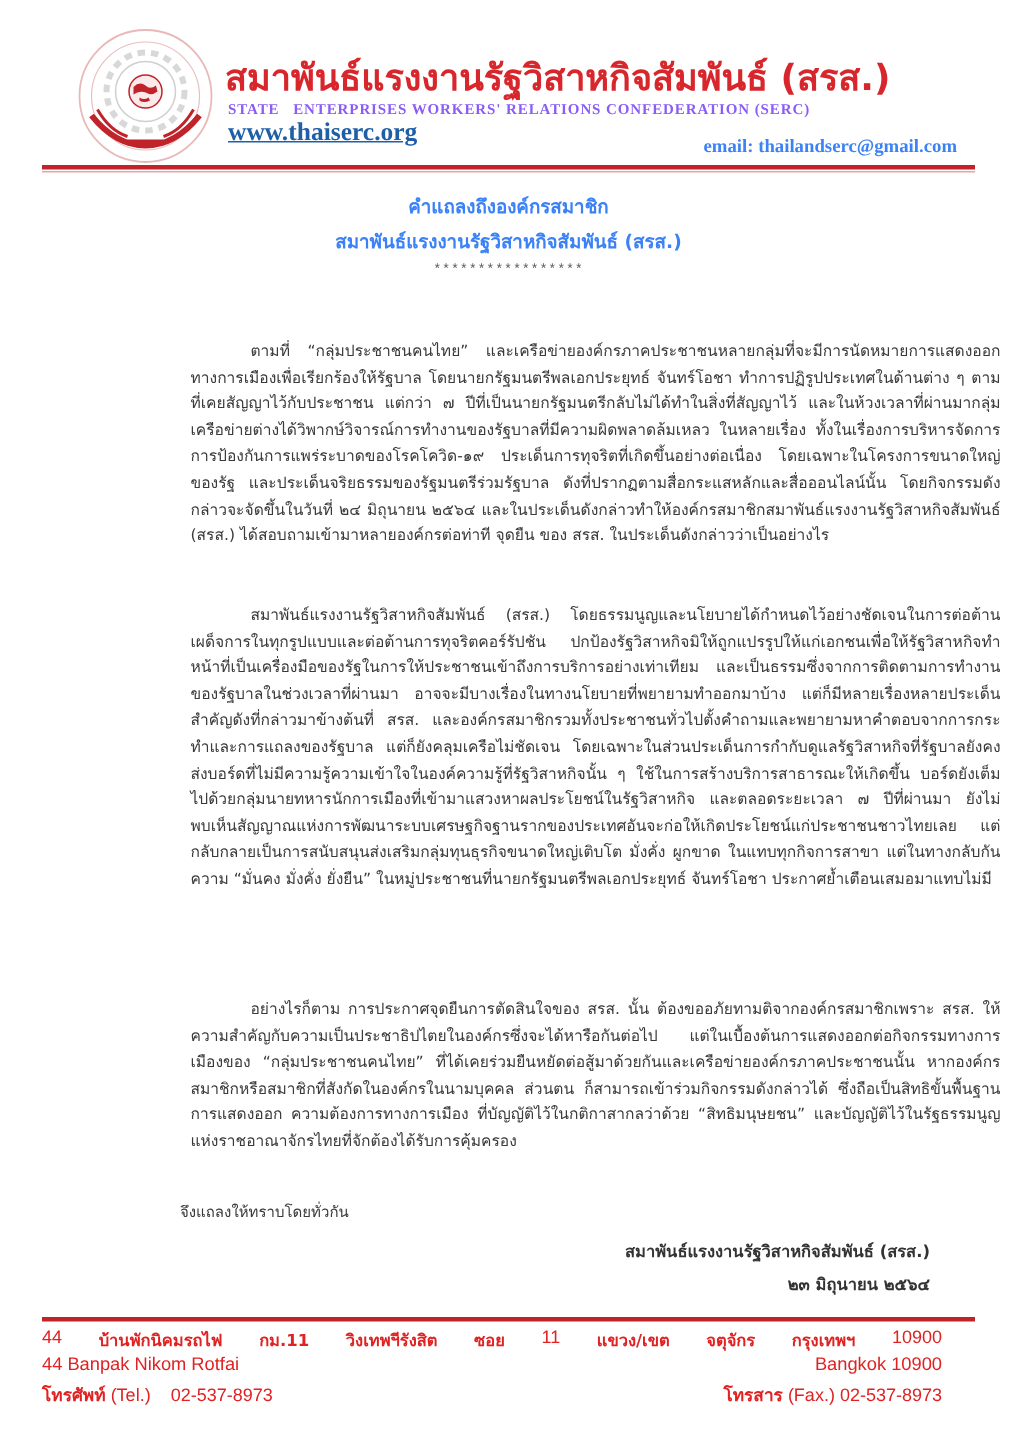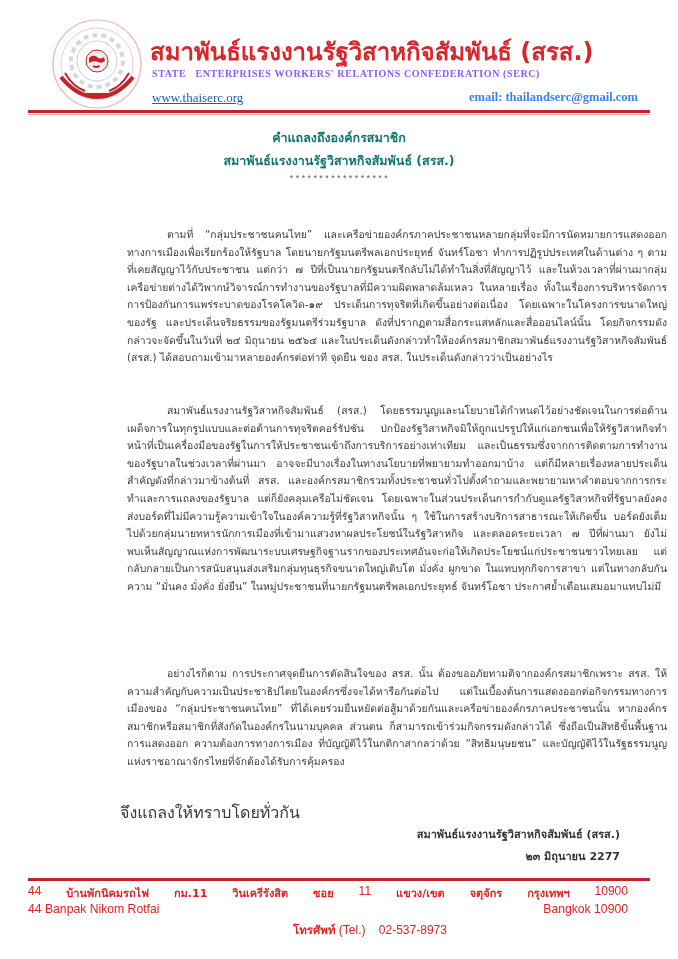--- a/index.html
+++ b/index.html
@@ -4,45 +4,45 @@
 <style>
   * { margin: 0; padding: 0; box-sizing: border-box; }
   html, body { width: 678px; height: 959px; background: #ffffff; overflow: hidden; }
   body { position: relative; font-family: "DejaVu Sans", sans-serif; color: #333; }
 
   .letterhead { position: absolute; left: 0; top: 0; width: 678px; height: 112px; }
   .logo { position: absolute; left: 47px; top: 17px; width: 100px; height: 95px; }
   .org-thai { position: absolute; left: 150px; top: 32px; font-family: "DejaVu Sans", sans-serif; font-weight: bold; font-size: 24px; color: #d8272c; white-space: nowrap; letter-spacing: 0px; }
   .org-eng { position: absolute; left: 152px; top: 68px; font-family: "Liberation Serif", serif; font-weight: bold; font-size: 10px; color: #8b5cf6; white-space: nowrap; letter-spacing: 0.6px; }
   .org-eng .gap { display: inline-block; width: 6px; }
-  .website { position: absolute; left: 152px; top: 90px; font-family: "Liberation Serif", serif; font-weight: normal; font-size: 13px; color: #1f5fa8; text-decoration: underline; white-space: nowrap; cursor: pointer; }
+  .website { position: absolute; left: 152px; top: 78px; font-family: "Liberation Serif", serif; font-weight: bold; font-size: 17px; color: #1f5fa8; text-decoration: underline; white-space: nowrap; cursor: pointer; }
   .email { position: absolute; right: 40px; top: 90px; font-family: "Liberation Serif", serif; font-weight: bold; font-size: 12.5px; color: #3b82f6; white-space: nowrap; }
   .rule-top { position: absolute; left: 28px; top: 110px; width: 622px; height: 3px; background: #c0232a; }
   .rule-top-thin { position: absolute; left: 28px; top: 114px; width: 622px; height: 1px; background: #e8a6a8; }
 
-  .title { position: absolute; left: 0; width: 678px; text-align: center; font-family: "DejaVu Sans", sans-serif; font-weight: bold; font-size: 12.5px; color: #0f766e; }
+  .title { position: absolute; left: 0; width: 678px; text-align: center; font-family: "DejaVu Sans", sans-serif; font-weight: bold; font-size: 12.5px; color: #3b82f6; }
   .title1 { top: 128px; }
   .title2 { top: 151px; }
   .stars { position: absolute; left: 0; top: 175px; width: 678px; text-align: center; font-family: "Liberation Mono", monospace; font-size: 9px; color: #555; letter-spacing: 0.5px; }
 
   .body-text { position: absolute; left: 80px; width: 540px; font-family: "DejaVu Sans", sans-serif; font-size: 10.4px; line-height: 17.6px; color: #3a3a3a; text-align: justify; margin-left: 47px; }
   .body-text p { text-indent: 40px; }
   .p1 { top: 226px; }
   .p2 { top: 402px; }
   .p3 { top: 665px; }
-  .closing { position: absolute; left: 120px; top: 800px; font-size: 16px; color: #3a3a3a; }
+  .closing { position: absolute; left: 120px; top: 800px; font-size: 10px; color: #3a3a3a; }
   .sign-org { position: absolute; right: 58px; top: 825px; font-weight: bold; font-size: 11px; color: #333; white-space: nowrap; }
   .sign-date { position: absolute; right: 58px; top: 847px; font-weight: bold; font-size: 11px; color: #333; white-space: nowrap; }
 
   .rule-bottom { position: absolute; left: 28px; top: 878px; width: 622px; height: 3px; background: #c0232a; }
   .footer-line { position: absolute; left: 28px; width: 600px; font-family: "Liberation Sans", sans-serif; font-size: 12px; color: #e02222; white-space: nowrap; }
   .f1 { top: 884px; display: flex; justify-content: space-between; font-weight: bold; font-family: "DejaVu Sans", sans-serif; font-size: 11px; }
   .f1 .num { font-family: "Liberation Sans", sans-serif; font-weight: normal; font-size: 12px; }
   .f2 { top: 902px; display: flex; justify-content: space-between; font-size: 12.2px; gap: 20px; }
-  .f3 { top: 921px; display: flex; justify-content: center; margin-left: 42px; }
+  .f3 { top: 921px; display: flex; justify-content: space-between; }
   .f3 .th { font-family: "DejaVu Sans", sans-serif; font-weight: bold; font-size: 11.5px; }
 </style>
 </head>
 <body>
 
 <div class="letterhead">
   <svg class="logo" viewBox="0 0 100 95">
     <circle cx="50" cy="47" r="44" fill="none" stroke="#e9b8b8" stroke-width="1.2"></circle>
     <circle cx="50" cy="47" r="36" fill="none" stroke="#e9c0c0" stroke-width="0.8"></circle>
     <g fill="none" stroke="#d8d8d8" stroke-width="4" stroke-dasharray="5 4">
@@ -81,38 +81,43 @@
 </div>
 <div class="body-text p2">
   <p>สมาพันธ์แรงงานรัฐวิสาหกิจสัมพันธ์ (สรส.) โดยธรรมนูญและนโยบายได้กำหนดไว้อย่างชัดเจนในการต่อต้านเผด็จการในทุกรูปแบบและต่อต้านการทุจริตคอร์รัปชัน ปกป้องรัฐวิสาหกิจมิให้ถูกแปรรูปให้แก่เอกชนเพื่อให้รัฐวิสาหกิจทำหน้าที่เป็นเครื่องมือของรัฐในการให้ประชาชนเข้าถึงการบริการอย่างเท่าเทียม และเป็นธรรมซึ่งจากการติดตามการทำงานของรัฐบาลในช่วงเวลาที่ผ่านมา อาจจะมีบางเรื่องในทางนโยบายที่พยายามทำออกมาบ้าง แต่ก็มีหลายเรื่องหลายประเด็นสำคัญดังที่กล่าวมาข้างต้นที่ สรส. และองค์กรสมาชิกรวมทั้งประชาชนทั่วไปตั้งคำถามและพยายามหาคำตอบจากการกระทำและการแถลงของรัฐบาล แต่ก็ยังคลุมเครือไม่ชัดเจน โดยเฉพาะในส่วนประเด็นการกำกับดูแลรัฐวิสาหกิจที่รัฐบาลยังคงส่งบอร์ดที่ไม่มีความรู้ความเข้าใจในองค์ความรู้ที่รัฐวิสาหกิจนั้น ๆ ใช้ในการสร้างบริการสาธารณะให้เกิดขึ้น บอร์ดยังเต็มไปด้วยกลุ่มนายทหารนักการเมืองที่เข้ามาแสวงหาผลประโยชน์ในรัฐวิสาหกิจ และตลอดระยะเวลา ๗ ปีที่ผ่านมา ยังไม่พบเห็นสัญญาณแห่งการพัฒนาระบบเศรษฐกิจฐานรากของประเทศอันจะก่อให้เกิดประโยชน์แก่ประชาชนชาวไทยเลย แต่กลับกลายเป็นการสนับสนุนส่งเสริมกลุ่มทุนธุรกิจขนาดใหญ่เติบโต มั่งคั่ง ผูกขาด ในแทบทุกกิจการสาขา แต่ในทางกลับกันความ “มั่นคง มั่งคั่ง ยั่งยืน” ในหมู่ประชาชนที่นายกรัฐมนตรีพลเอกประยุทธ์ จันทร์โอชา ประกาศย้ำเตือนเสมอมาแทบไม่มี</p>
 </div>
 <div class="body-text p3">
   <p>อย่างไรก็ตาม การประกาศจุดยืนการตัดสินใจของ สรส. นั้น ต้องขออภัยทามติจากองค์กรสมาชิกเพราะ สรส. ให้ความสำคัญกับความเป็นประชาธิปไตยในองค์กรซึ่งจะได้หารือกันต่อไป แต่ในเบื้องต้นการแสดงออกต่อกิจกรรมทางการเมืองของ “กลุ่มประชาชนคนไทย” ที่ได้เคยร่วมยืนหยัดต่อสู้มาด้วยกันและเครือข่ายองค์กรภาคประชาชนนั้น หากองค์กรสมาชิกหรือสมาชิกที่สังกัดในองค์กรในนามบุคคล ส่วนตน ก็สามารถเข้าร่วมกิจกรรมดังกล่าวได้ ซึ่งถือเป็นสิทธิขั้นพื้นฐาน การแสดงออก ความต้องการทางการเมือง ที่บัญญัติไว้ในกติกาสากลว่าด้วย “สิทธิมนุษยชน” และบัญญัติไว้ในรัฐธรรมนูญแห่งราชอาณาจักรไทยที่จักต้องได้รับการคุ้มครอง</p>
 </div>
 
 <div class="closing">จึงแถลงให้ทราบโดยทั่วกัน</div>
 <div class="sign-org">สมาพันธ์แรงงานรัฐวิสาหกิจสัมพันธ์ (สรส.)</div>
-<div class="sign-date">๒๓ มิถุนายน 2277</div>
+<div class="sign-date">๒๓ มิถุนายน ๒๕๖๔</div>
 
 <div class="rule-bottom"></div>
 <div class="footer-line f1">
   <span class="num">44</span>
   <span>บ้านพักนิคมรถไฟ</span>
   <span>กม.11</span>
-  <span>วินเครีรังสิต</span>
+  <span>วิงเทพฯีรังสิต</span>
   <span>ซอย</span>
   <span class="num">11</span>
   <span>แขวง/เขต</span>
   <span>จตุจักร</span>
   <span>กรุงเทพฯ</span>
   <span class="num">10900</span>
 </div>
 <div class="footer-line f2">
   <span>44 Banpak Nikom Rotfai</span>
   <span>Bangkok 10900</span>
 </div>
 <div class="footer-line f3">
   <span>
     <span class="th">โทรศัพท์</span>
     <span>(Tel.)</span>&nbsp;&nbsp;&nbsp;
     <span>02-537-8973</span>
   </span>
+  <span>
+    <span class="th">โทรสาร</span>
+    <span>(Fax.)</span>
+    <span>02-537-8973</span>
+  </span>
 </div>
 
 </body></html>

